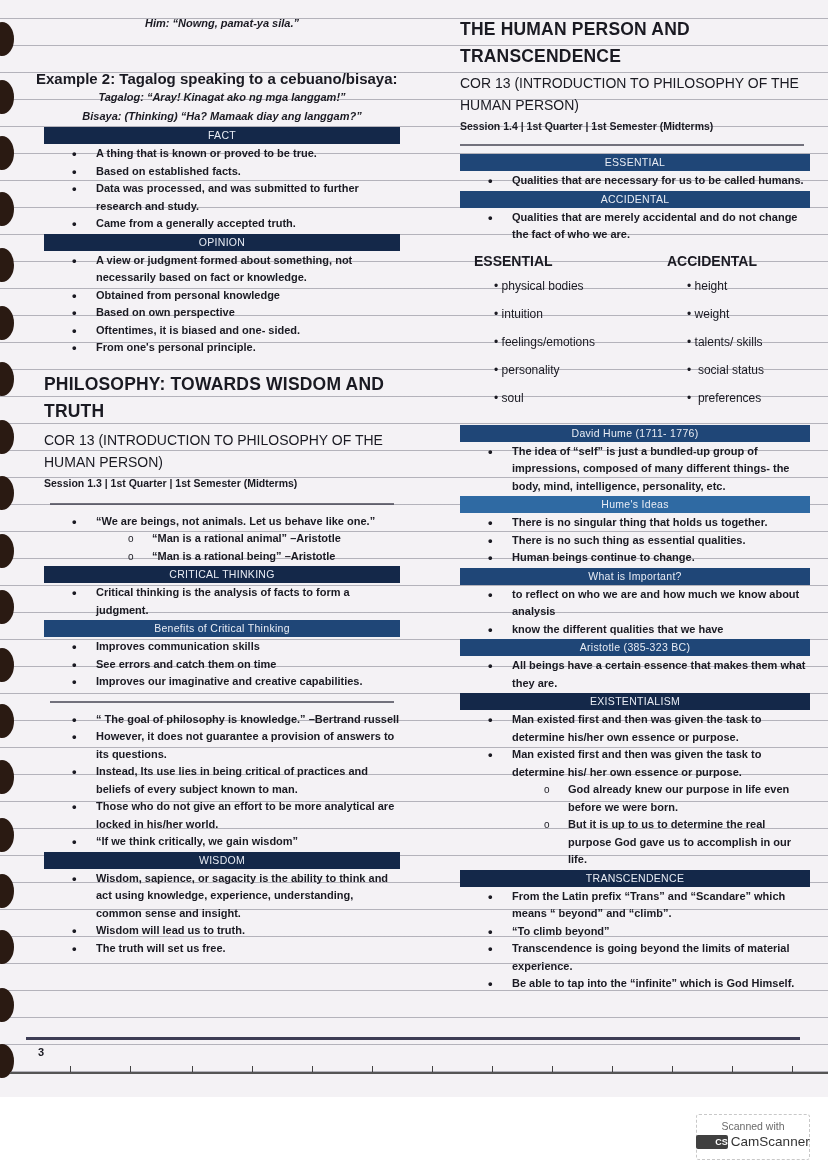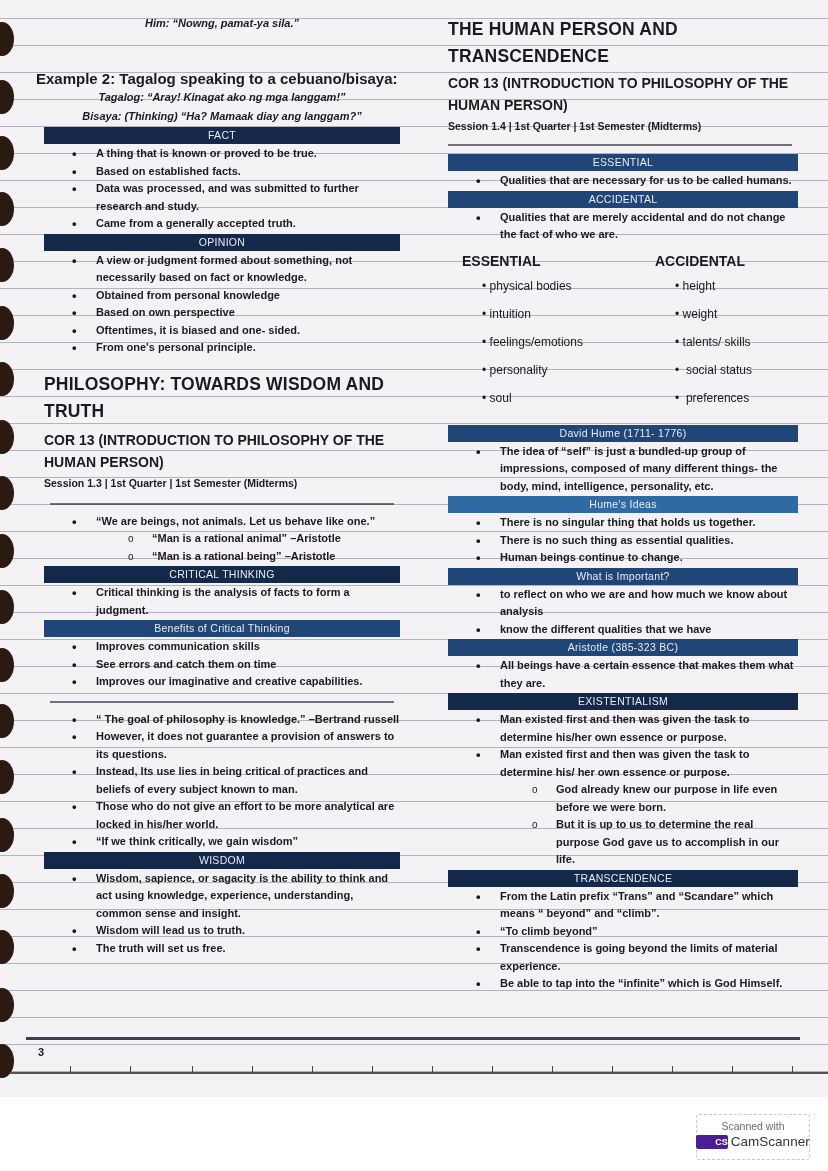--- a/index.html
+++ b/index.html
@@ -16,21 +16,21 @@
       repeating-linear-gradient(180deg, transparent 0px, transparent 26px, rgba(60,60,80,0.35) 26px, rgba(60,60,80,0.35) 27px);
     background-position:0 -8px;
   }
   .holes { position:absolute; left:0; top:0; width:20px; height:1097px; }
   .hole {
     position:absolute; left:-10px; width:24px; height:34px; border-radius:50%;
     background:#2a1a12;
   }
   .col { position:absolute; top:0; }
   .col-left { left:44px; width:356px; }
-  .col-right { left:448px; width:350px; }
+  .col-right { left:460px; width:350px; }
 
   .center-line { text-align:center; font-size:11px; font-weight:bold; line-height:19px; }
   .ex-line { font-size:15px; font-weight:bold; line-height:19px;margin-top:36px; }
 
   .bar {
     color:#e8ecf4; text-align:center; font-size:10.5px; letter-spacing:0.3px;
     height:17px; line-height:17px; margin:1px 0;
   }
   .bar.dark { background:#142849; }
   .bar.mid { background:#1f4677; }
@@ -41,21 +41,21 @@
     position:relative; padding-left:52px; font-size:11px; font-weight:bold;
     line-height:17.5px;
   }
   ul.items li::before {
     content:"\2022"; position:absolute; left:28px; top:0; font-size:13px;
   }
   ul.items li.sub { padding-left:108px; }
   ul.items li.sub::before { content:"o"; left:84px; font-size:10px; font-weight:normal; }
 
   .big-title { font-size:17.5px; font-weight:bold; line-height:27px; letter-spacing:0.2px; }
-  .course-title { font-size:14px; font-weight:bold; line-height:22px; }
+  .course-title { font-size:14px; font-weight:normal; line-height:22px; }
   .session { font-size:10.5px; font-weight:bold; line-height:20px; }
   .rule { height:2px; background:#3a3a48; margin:10px 6px 8px 6px; opacity:0.7; }
 
   .qual-table { display:flex; margin-top:6px; }
   .qual-col { flex:1; }
   .qual-head { font-size:14px; font-weight:bold; line-height:22px; }
   .qual-item { font-size:12px; line-height:28px;margin-left:20px; }
 
   .page-num { position:absolute; left:38px; top:1046px; font-size:11px; font-weight:bold; }
   .ruler {
@@ -65,21 +65,21 @@
   .double-line { position:absolute; left:26px; top:1037px; width:774px; height:3px; background:#3d3d55; }
 
   .watermark {
     position:absolute; left:696px; top:1114px; width:112px; height:44px;
     border:1px dashed #c8c8c8; border-radius:3px; background:#fff;
     text-align:center;
   }
   .wm-top { font-size:10.5px; color:#6a6a6a; margin-top:5px; }
   .wm-bottom { display:flex; align-items:center; justify-content:center; gap:3px; margin-top:2px; }
   .cs-logo {
-    width:17px; height:14px; background:#4c1d95; color:#fff; font-size:9px; font-weight:bold;
+    width:17px; height:14px; background:#404040; color:#fff; font-size:9px; font-weight:bold;
     line-height:14px; border-radius:2px; text-align:center;padding-left:19px;
   }
   .wm-brand { font-size:13.5px; color:#333; }
 </style>
 </head>
 <body>
 
 <div class="paper">
   <div class="holes">
     <div class="hole" style="top:22px"></div>

